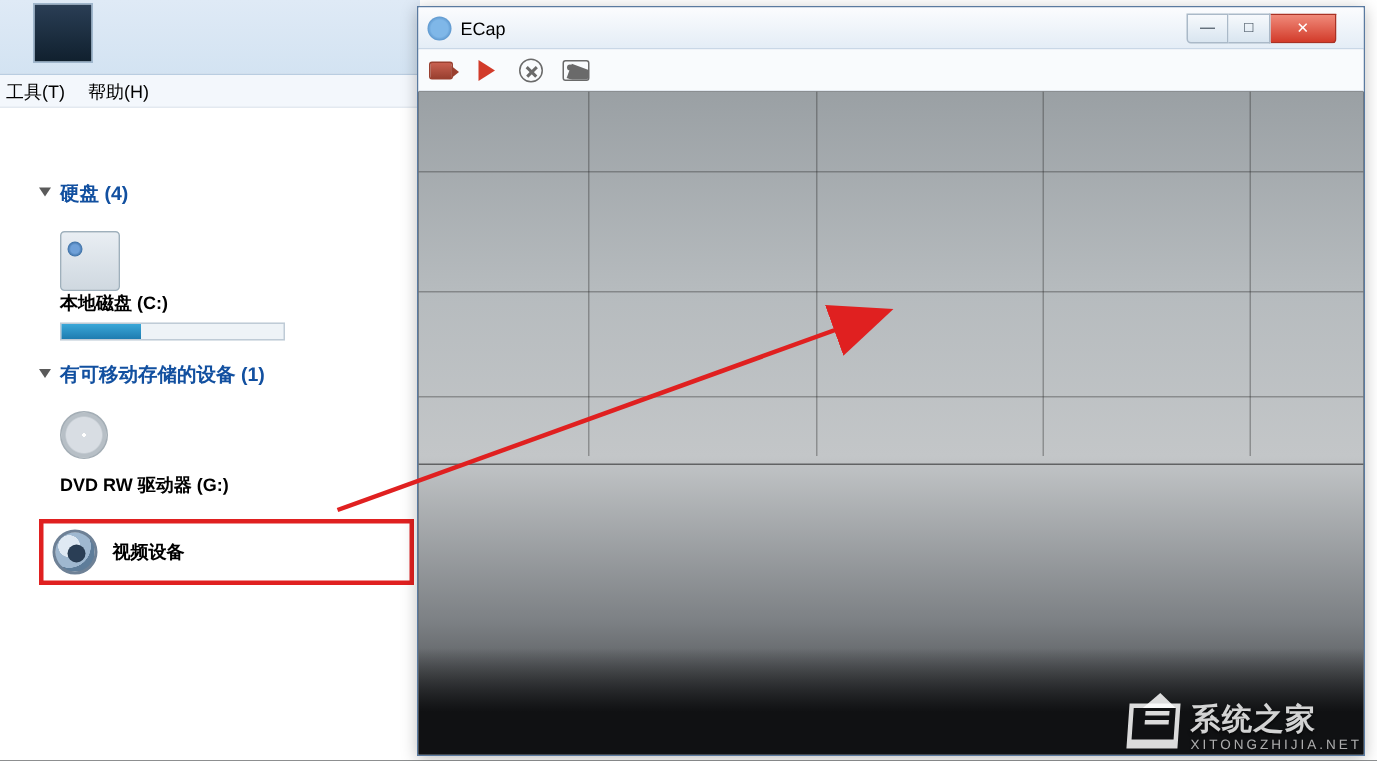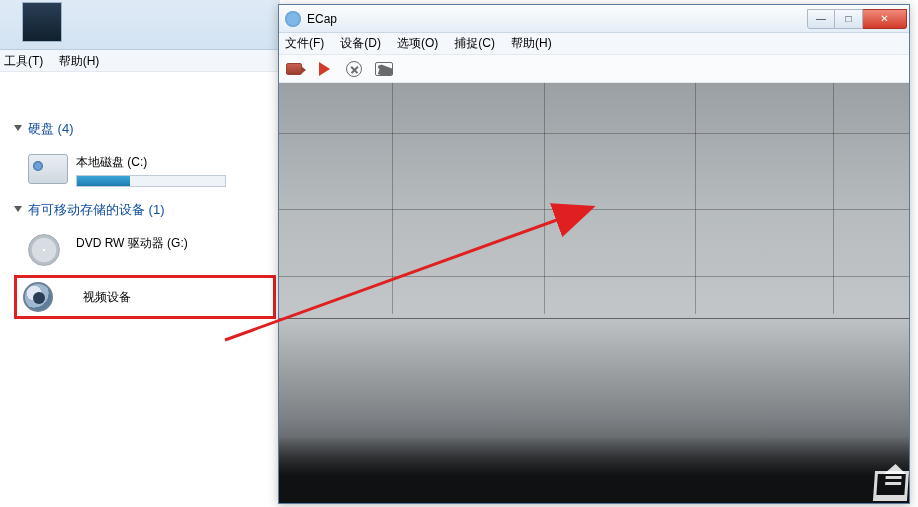--- a/index.html
+++ b/index.html
@@ -27,61 +27,61 @@
   .exp-menu span { margin-right:12px; }
 
   .exp-cmdbar {
     position:absolute; left:0; top:72px; width:280px; height:28px;
     background:linear-gradient(#f7fbff,#e5eff9);
     border-bottom:1px solid #d6e3ef;
     font-size:12px; color:#1a3c6e; line-height:28px; padding-left:4px;
   }
   .exp-cmdbar span { margin-right:14px; }
 
-  .exp-body { position:absolute; left:0; top:100px; right:0; bottom:0; padding:10px 2px 0 14px; }
+  .exp-body { position:absolute; left:0; top:100px; right:0; bottom:0; padding:10px 2px 0 26px;font-weight:bold; }
   .group-header { font-size:13px; color:#1250a0; margin:10px 0 6px 0; display:flex; align-items:center; cursor:default; }
   .group-header .tri { display:inline-block; width:0;height:0;border-left:4px solid transparent;border-right:4px solid transparent;border-top:6px solid #5a5a5a; margin-right:6px; transform:translateY(-1px);}
-  .drive-row { display:flex; align-items:flex-start; margin:16px 0 10px 14px; }
+  .drive-row { display:flex; align-items:flex-start; margin:16px 0 10px 14px;flex-direction:column; }
   .drive-icon { width:40px; height:30px; margin-right:8px; flex:0 0 40px; position:relative; }
   .hdd-icon { background:linear-gradient(#e9eef3,#cfd8e0); border:1px solid #9fb0bc; border-radius:3px; }
   .hdd-icon::after { content:""; position:absolute; left:4px; top:6px; width:10px; height:10px; background:radial-gradient(circle,#6fa0d8 40%,#3c6fa4 70%); border-radius:50%; }
   .dvd-icon { background:radial-gradient(circle,#fff 0 5%, #d8dde3 6% 55%, #b7bfc6 60% 100%); border-radius:50%; width:32px; height:32px; margin-top:-1px; border:1px solid #a3adb5;}
   .cam-icon {
     width:30px; height:30px; border-radius:50%;
     background:radial-gradient(circle at 35% 35%, #dfe9f3 0 30%, #9fb8d0 31% 60%, #5e7d9a 61% 100%);
     border:2px solid #6e8196; position:relative;
   }
   .cam-icon::after{ content:""; position:absolute; left:8px; top:8px; width:12px;height:12px;border-radius:50%;
     background:radial-gradient(circle,#2a3e55 0 60%, #10202e 100%); }
 
   .drive-text { font-size:12px; color:#000; }
   .drive-text .name { margin-bottom:4px; }
   .capacity-bar { width:150px; height:12px; border:1px solid #bfcbd6; background:#eef3f7; position:relative; margin-bottom:4px;}
   .capacity-bar .fill { position:absolute; left:0; top:0; bottom:0; background:linear-gradient(#3aa7d8,#1e7cb0); }
   .drive-text .sub { color:#6d7a86; font-size:11px; }
 
   .video-row-box {
     border:3px solid #e02020; margin:4px 2px 0 0; padding:4px 6px;
-    display:flex; align-items:center;gap:20px;
+    display:flex; align-items:center;
   }
   .video-row-box .label { font-size:12px; margin-left:10px; }
   .sep-vert { position:absolute; right:0; top:80px; bottom:0; width:1px; background:#e3e3e3; }
 
   
   .ecap {
     position:absolute; left:278px; top:4px; width:632px; height:500px;
     border:1px solid #5a7aa0; background:#fff;
     box-shadow:0 2px 10px rgba(0,0,0,.25);
     display:flex; flex-direction:column;
   }
   .ecap-titlebar {
     height:28px; display:flex; align-items:center;
     background:linear-gradient(#fbfcfe,#e4edf6);
     border-bottom:1px solid #c9d7e6;
-    padding:0 0 0 6px;
+    padding:0 16px 0 6px;
   }
   .ecap-titlebar .appicon {
     width:16px;height:16px;border-radius:50%;
     background:radial-gradient(circle,#7fb7e8 0 50%,#2c6aa9 100%);
     margin-right:6px; flex:0 0 16px;
   }
   .ecap-titlebar .title { font-size:12px; color:#000; flex:1; }
   .win-btns { display:flex; height:20px; margin-right:2px; }
   .win-btn {
     width:28px; height:20px; margin-left:0;
@@ -206,27 +206,20 @@
   <div class="ecap-titlebar">
     <div class="appicon"></div>
     <div class="title">ECap</div>
     <div class="win-btns">
       <div class="win-btn">—</div>
       <div class="win-btn">□</div>
       <div class="win-btn close">✕</div>
     </div>
   </div>
 
-  <div class="ecap-menu">
-    <span>文件(F)</span>
-    <span>设备(D)</span>
-    <span>选项(O)</span>
-    <span>捕捉(C)</span>
-    <span>帮助(H)</span>
-  </div>
 
   <div class="ecap-toolbar">
     <div class="tb-btn">
         <div class="cam-small"></div>
       </div>
     <div class="tb-btn">
         <div class="tri-red"></div>
       </div>
     <div class="tb-btn">
         <div class="circ-x"></div>
@@ -255,13 +248,17 @@
   <defs>
     <marker id="ah" markerWidth="14" markerHeight="12" refX="12" refY="6" orient="auto">
       <path d="M0,0 L14,6 L0,12 Z" fill="#e02020"></path>
     </marker>
   </defs>
   <line x1="5" y1="140" x2="370" y2="8" stroke="#e02020" stroke-width="3" marker-end="url(#ah)"></line>
 </svg>
 
 <div class="watermark">
   <div class="wm-logo"></div>
+  <div class="wm-text">
+    <div class="big">系统之家</div>
+    <div class="small">XITONGZHIJIA.NET</div>
+  </div>
 </div>
 
 </body></html>

